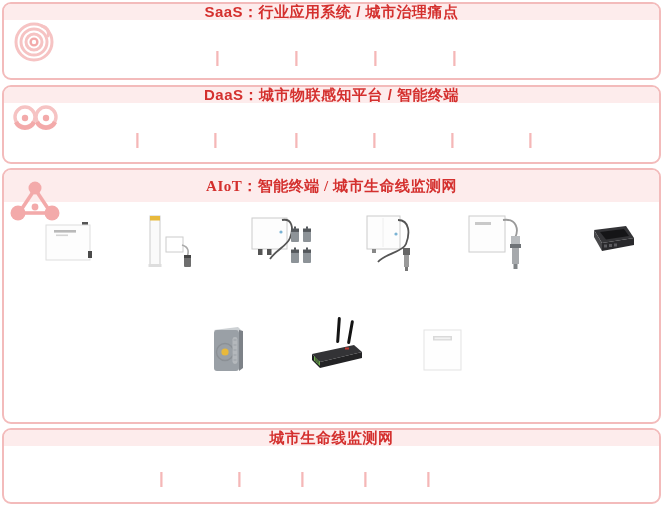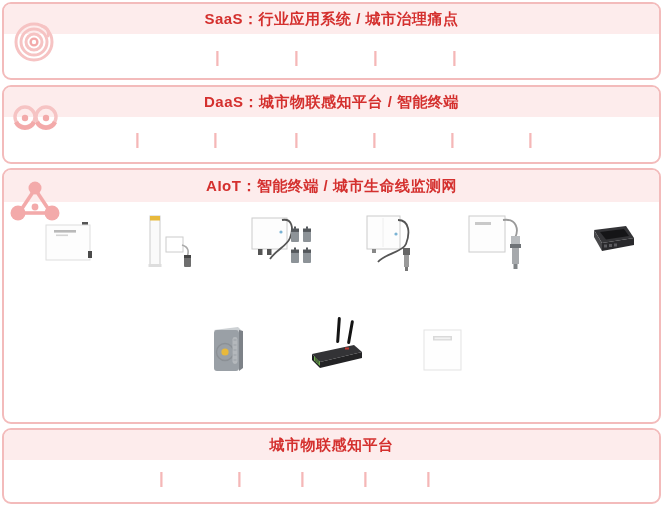--- a/index.html
+++ b/index.html
@@ -1,30 +1,30 @@
 <!DOCTYPE html>
 <html><head>
 <meta charset="utf-8">
 <style>
   html,body{margin:0;padding:0;background:#fff;}
   #page{position:relative;width:663px;height:506px;background:#fff;overflow:hidden;
         font-family:"Liberation Sans","DejaVu Sans",sans-serif;}
   .panel{position:absolute;left:2px;width:659px;box-sizing:border-box;
          border:2px solid #f3bbbb;border-radius:9px;background:#fff;}
-  .panel-header{position:absolute;left:0;top:0;right:0;height:30px;
+  .panel-header{position:absolute;left:0;top:0;right:0;height:16px;
                 background:#fdecec;border-radius:7px 7px 0 0;
                 display:flex;align-items:center;justify-content:center;}
   .panel-title{color:#d4302e;font-size:15px;font-weight:bold;letter-spacing:.5px;white-space:nowrap;}
   .sep{position:absolute;color:#f5b7b7;font-size:17px;font-weight:bold;line-height:18px;}
   .corner-icon{position:absolute;}
   .device{position:absolute;}
   #p-saas{top:2px;height:78px;}
   #p-daas{top:85px;height:79px;}
   #p-aiot{top:168px;height:256px;}
-  #p-aiot .panel-header{height:32px;}
+  #p-aiot .panel-header{height:32px;font-family:Liberation Serif, serif;}
   #p-gas{top:428px;height:76px;}
 </style>
 </head>
 <body>
 
 <div id="page">
 
   <div class="panel" id="p-saas">
     <div class="panel-header">
       <span class="panel-title">SaaS：行业应用系统 / 城市治理痛点</span>
@@ -200,21 +200,21 @@
       <svg width="42" height="46" viewBox="0 0 42 46">
         <rect x="2" y="2" width="37" height="40" fill="#fefefe" stroke="#e3e3e3"></rect>
         <rect x="11" y="8" width="19" height="4.5" fill="#d9d9d9"></rect>
         <rect x="12.5" y="9.4" width="16" height="1.8" fill="#f2f2f2"></rect>
       </svg>
     </div>
   </div>
 
   <div class="panel" id="p-gas">
     <div class="panel-header">
-      <span class="panel-title">城市物联感知平台</span>
+      <span class="panel-title">城市生命线监测网</span>
     </div>
     <span class="sep" style="left:155px;top:40px">|</span>
     <span class="sep" style="left:233px;top:40px">|</span>
     <span class="sep" style="left:296px;top:40px">|</span>
     <span class="sep" style="left:359px;top:40px">|</span>
     <span class="sep" style="left:422px;top:40px">|</span>
   </div>
 
 </div>
 

